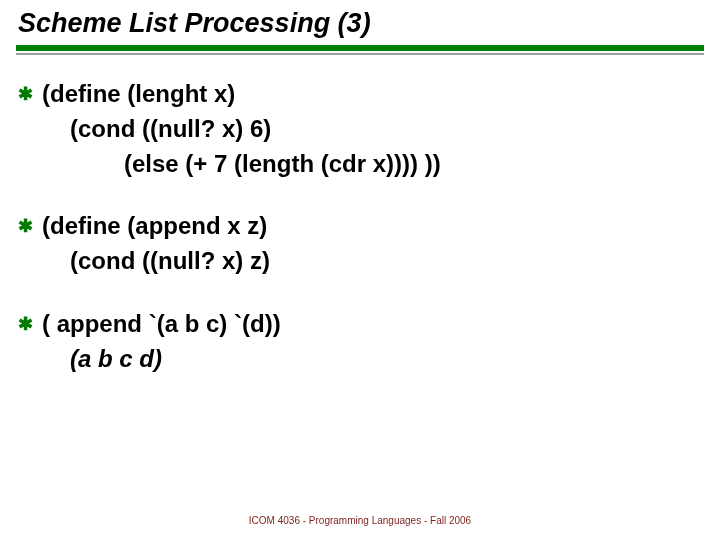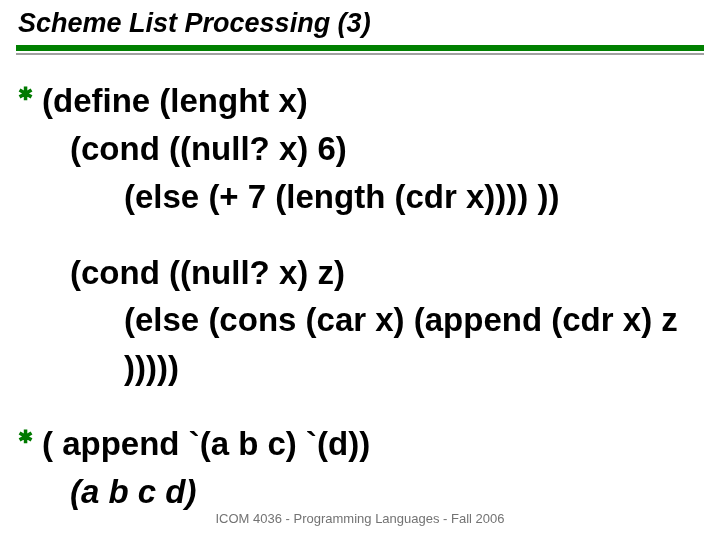--- a/index.html
+++ b/index.html
@@ -36,21 +36,21 @@
   .content {
     padding-left: 2px;
   }
   .item {
     margin-bottom: 28px;
   }
   .item:last-child {
     margin-bottom: 12px;
   }
   .line {
-    font-size: 33px;
+    font-size: 24px;
     font-weight: bold;
     line-height: 1.45;
     display: flex;
     align-items: flex-start;
   }
   .bullet {
     color: #007a00;
     font-size: 18px;
     width: 24px;
     position: relative;
@@ -85,22 +85,22 @@
   }
   .indent2 {
     padding-left: 82px;
   }
   .footer {
     position: absolute;
     left: 0;
     right: 0;
     bottom: 14px;
     text-align: center;
-    font-size: 13px;
-    color: #737373;
+    font-size: 10px;
+    color: #7f1d1d;
   }
 </style>
 </head>
 <body>
 
 <div class="slide">
   <div class="title">Scheme List Processing (3)</div>
   <div class="rule"></div>
   <div class="rule-shadow"></div>
 
@@ -116,26 +116,26 @@
         <span class="indent1">(cond ((null? x) 6)</span>
       </div>
       <div class="line">
         <span class="bullet-spacer"></span>
         <span class="indent2">(else (+ 7 (length (cdr x)))) ))</span>
       </div>
     </div>
 
     <div class="item">
       <div class="line">
-        <span class="bullet-spacer"></span>
-        <span class="indent1">(cond ((null? x) z)</span>
+        <span class="bullet"><span class="bullet-inner"></span></span>
+        <span>(define (append x z)</span>
       </div>
       <div class="line">
         <span class="bullet-spacer"></span>
-        <span class="indent2">(else (cons (car x) (append (cdr x) z )))))</span>
+        <span class="indent1">(cond ((null? x) z)</span>
       </div>
     </div>
 
     <div class="item">
       <div class="line">
         <span class="bullet"><span class="bullet-inner"></span></span>
         <span>( append  `(a b c) `(d))</span>
       </div>
       <div class="line">
         <span class="bullet-spacer"></span>

